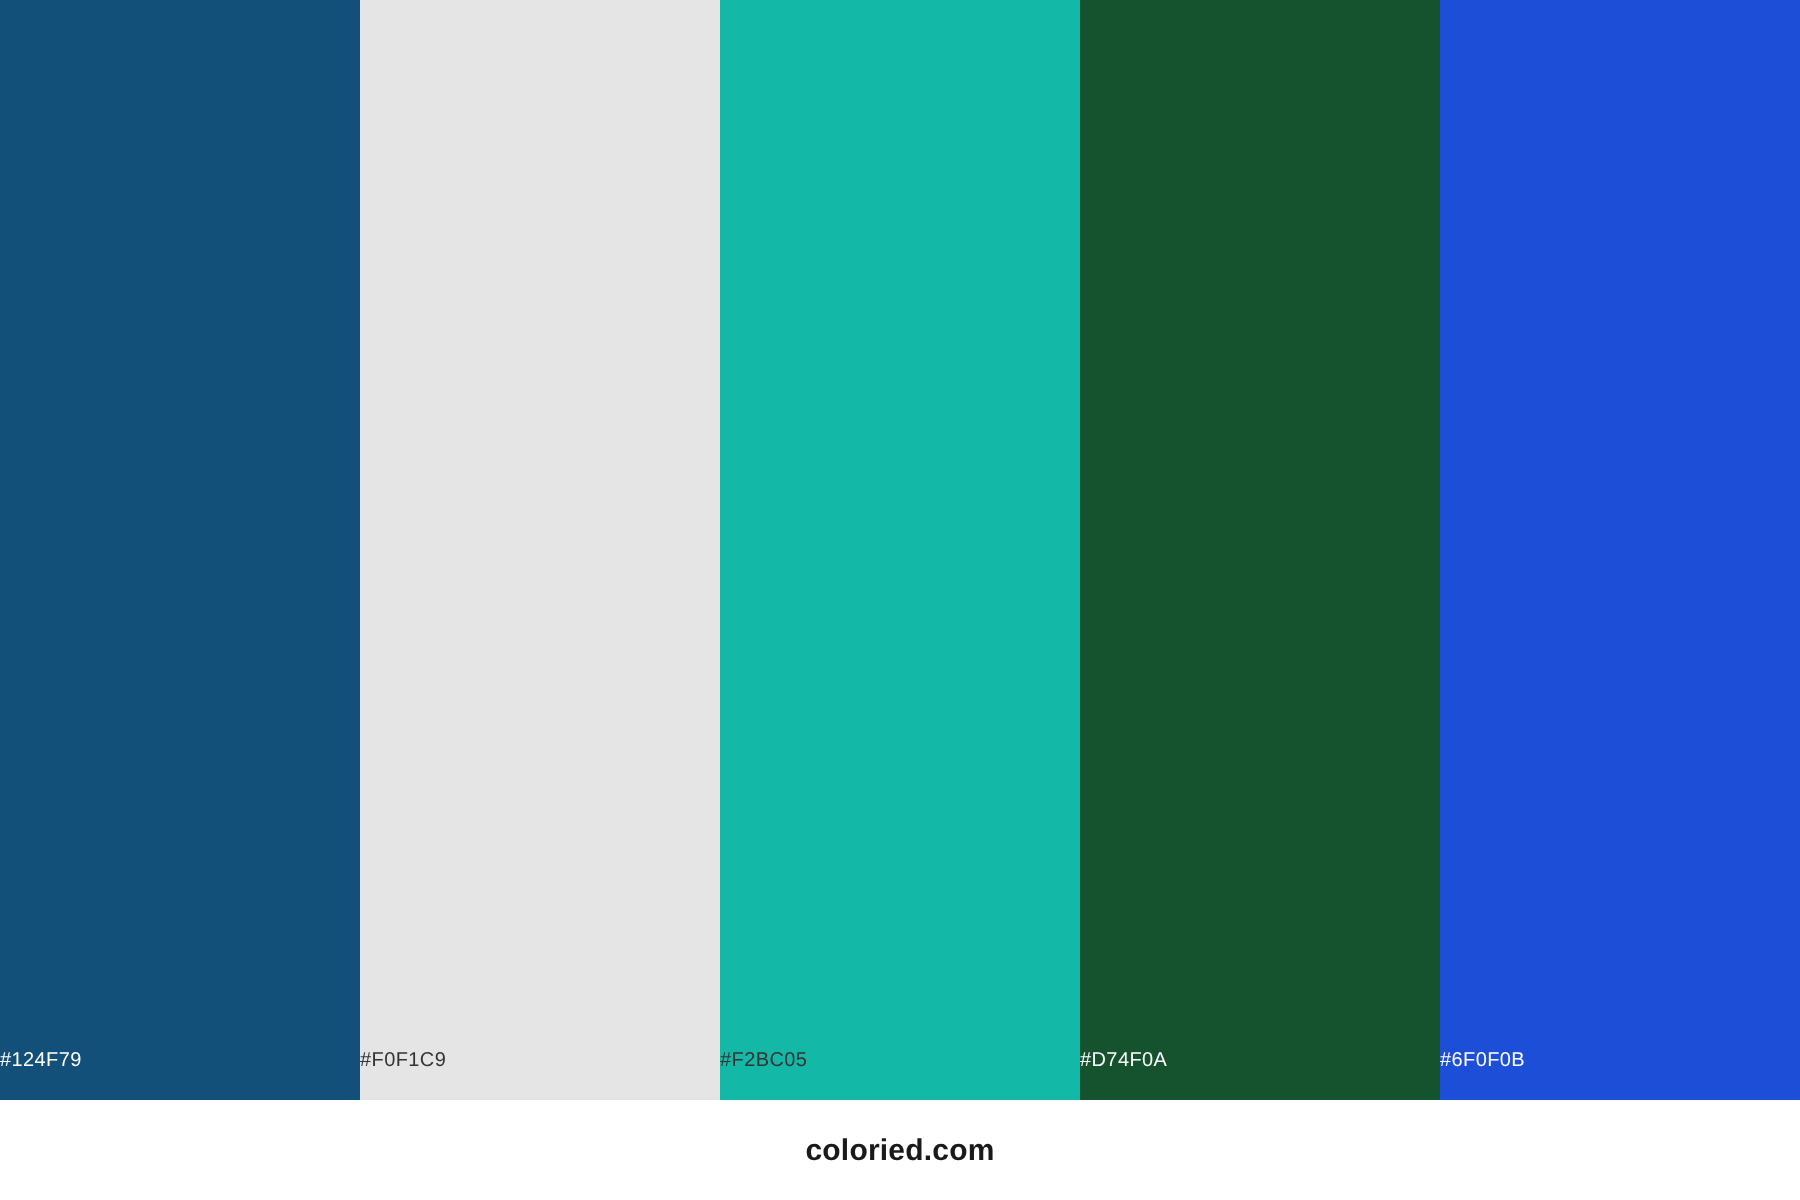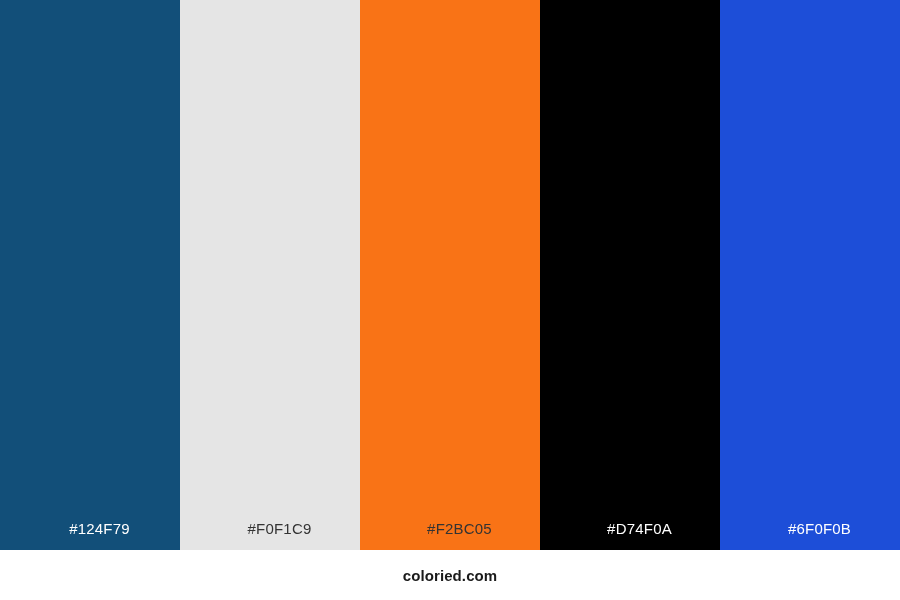--- a/index.html
+++ b/index.html
@@ -34,28 +34,26 @@
     height: 550px;
     position: relative;
     display: block;
   }
 
   .swatch-label {
     position: absolute;
     left: 0;
     right: 0;
     bottom: 14px;
-    text-align: center;
     font-family: "Liberation Sans", sans-serif;
-    font-size: 15px;
+    font-size: 10px;
     font-weight: 400;
     letter-spacing: 0.2px;
     line-height: 1;
     white-space: nowrap;
-    margin-left: 19px;
   }
 
   .footer-bar {
     width: 900px;
     height: 50px;
     background: #ffffff;
     display: flex;
     align-items: center;
     justify-content: center;
     text-align: right;
@@ -78,25 +76,25 @@
   <div class="swatch-strip">
 
     <div class="swatch" style="background-color: rgb(18, 79, 121);">
       <span class="swatch-label" style="color: rgb(255, 255, 255);">#124F79</span>
     </div>
 
     <div class="swatch" style="background-color: #e5e5e5;">
       <span class="swatch-label" style="color: rgb(51, 51, 51);">#F0F1C9</span>
     </div>
 
-    <div class="swatch" style="background-color: #f97316;">
+    <div class="swatch" style="background-color: #14b8a6;">
       <span class="swatch-label" style="color: rgb(51, 51, 51);">#F2BC05</span>
     </div>
 
-    <div class="swatch" style="background-color: #000000;">
+    <div class="swatch" style="background-color: #14532d;">
       <span class="swatch-label" style="color: rgb(255, 255, 255);">#D74F0A</span>
     </div>
 
     <div class="swatch" style="background-color: #1d4ed8;">
       <span class="swatch-label" style="color: rgb(255, 255, 255);">#6F0F0B</span>
     </div>
 
   </div>
 
   <div class="footer-bar" style="background-color: rgb(255, 255, 255);">

